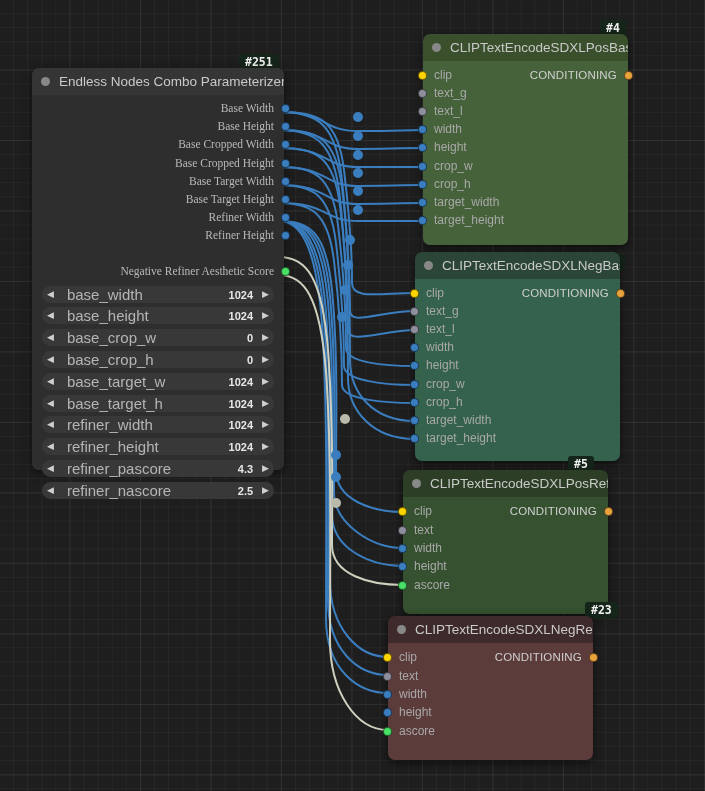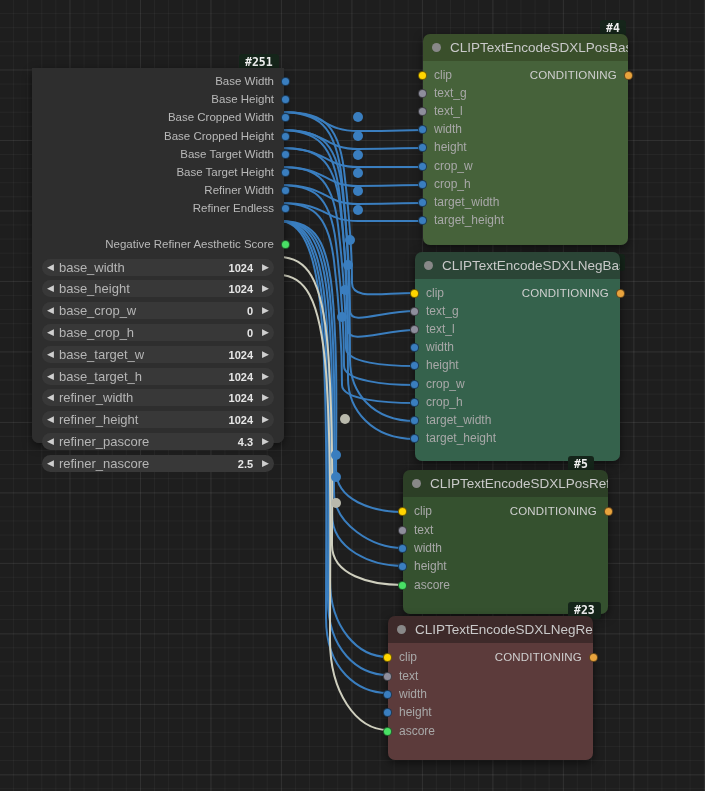--- a/index.html
+++ b/index.html
@@ -42,36 +42,36 @@
   .sock{
     width:9px;height:9px;border-radius:50%;
     border:1px solid rgba(0,0,0,.55);box-sizing:border-box;flex:0 0 auto;
   }
   .s-blue{background:#3a7ebf;}
   .s-green{background:#49e165;}
   .s-yellow{background:#ffd500;}
   .s-orange{background:#e8a33d;}
   .s-gray{background:#8e8e9c;}
   .lbl{font-size:12px;color:#a8a8a8;white-space:nowrap;}
-  .out-lbl{font-size:11.5px;color:#b9b9b9;white-space:nowrap;}
+  .out-lbl{font-size:11.5px;color:#b9b9b9;white-space:nowrap;font-family:Liberation Serif, serif;}
 
   
   #node-251{left:32px;top:68px;width:252px;background:#2e2e2e;}
   #node-251 .node-hdr{background:#353535;}
   #node-251 .node-body{background:#2e2e2e;height:375px;}
   .out-row{position:absolute;right:-6px;height:18px;display:flex;align-items:center;gap:7px;}
 
   .widget{
     position:absolute;left:10px;width:232px;height:17px;
     background:#383838;border-radius:9px;
     display:flex;align-items:center;box-sizing:border-box;
     padding:0 5px;
   }
   .w-arrow{font-size:9px;color:#cfcfcf;line-height:1;}
-  .w-name{font-size:13px;color:#b5b5b5;margin-left:5px;white-space:nowrap;}
+  .w-name{font-size:15px;color:#b5b5b5;margin-left:13px;white-space:nowrap;}
   .w-val{font-size:11px;color:#e6e6e6;margin-left:auto;margin-right:9px;font-weight:bold;}
 
   
   #node-4{left:423px;top:34px;width:205px;}
   #node-4 .node-hdr{background:#3a4f2b;}
   #node-4 .node-body{background:#46623a;height:184px;}
 
   #node-30{left:415px;top:252px;width:205px;}
   #node-30 .node-hdr{background:#2b4536;}
   #node-30 .node-body{background:#35624c;height:182px;}
@@ -142,20 +142,24 @@
       <circle cx="336" cy="477" r="5"></circle>
     </g>
     <g fill="#b9b9ac" stroke="none">
       <circle cx="345" cy="419" r="5"></circle>
       <circle cx="336" cy="503" r="5"></circle>
     </g>
   </svg>
 
   <div class="badge" style="left:239px;top:54px;">#251</div>
   <div class="node" id="node-251">
+    <div class="node-hdr">
+      <div class="dot-collapse"></div>
+      <div class="node-title">Endless Nodes Combo Parameterizer</div>
+    </div>
     <div class="node-body">
 
       <div class="out-row" style="top:4px;">
         <span class="out-lbl">Base Width</span>
         <span class="sock s-blue"></span>
         </div>
       <div class="out-row" style="top:22px;">
         <span class="out-lbl">Base Height</span>
         <span class="sock s-blue"></span>
         </div>
@@ -173,21 +177,21 @@
         </div>
       <div class="out-row" style="top:95px;">
         <span class="out-lbl">Base Target Height</span>
         <span class="sock s-blue"></span>
         </div>
       <div class="out-row" style="top:113px;">
         <span class="out-lbl">Refiner Width</span>
         <span class="sock s-blue"></span>
         </div>
       <div class="out-row" style="top:131px;">
-        <span class="out-lbl">Refiner Endless</span>
+        <span class="out-lbl">Refiner Height</span>
         <span class="sock s-blue"></span>
         </div>
       <div class="out-row" style="top:167px;margin-left:20px;">
         <span class="out-lbl">Negative Refiner Aesthetic Score</span>
         <span class="sock s-green"></span>
         </div>
 
       <div class="widget" style="top:191px;">
         <span class="w-arrow">◀</span>
         <span class="w-name">base_width</span>
@@ -378,21 +382,21 @@
         <span class="sock s-blue"></span>
         <span class="lbl">height</span>
         </div>
       <div class="in-row" style="top:79px;">
         <span class="sock s-green"></span>
         <span class="lbl">ascore</span>
         </div>
     </div>
   </div>
 
-  <div class="badge" style="left:568px;top:602px;">#23</div>
+  <div class="badge" style="left:585px;top:602px;">#23</div>
   <div class="node" id="node-23">
     <div class="node-hdr">
       <div class="dot-collapse"></div>
       <div class="node-title">CLIPTextEncodeSDXLNegRefiner</div>
     </div>
     <div class="node-body">
       <div class="conditioning" style="top:5px;">
         <span class="cond-lbl">CONDITIONING</span>
         <span class="sock s-orange"></span>
         </div>

